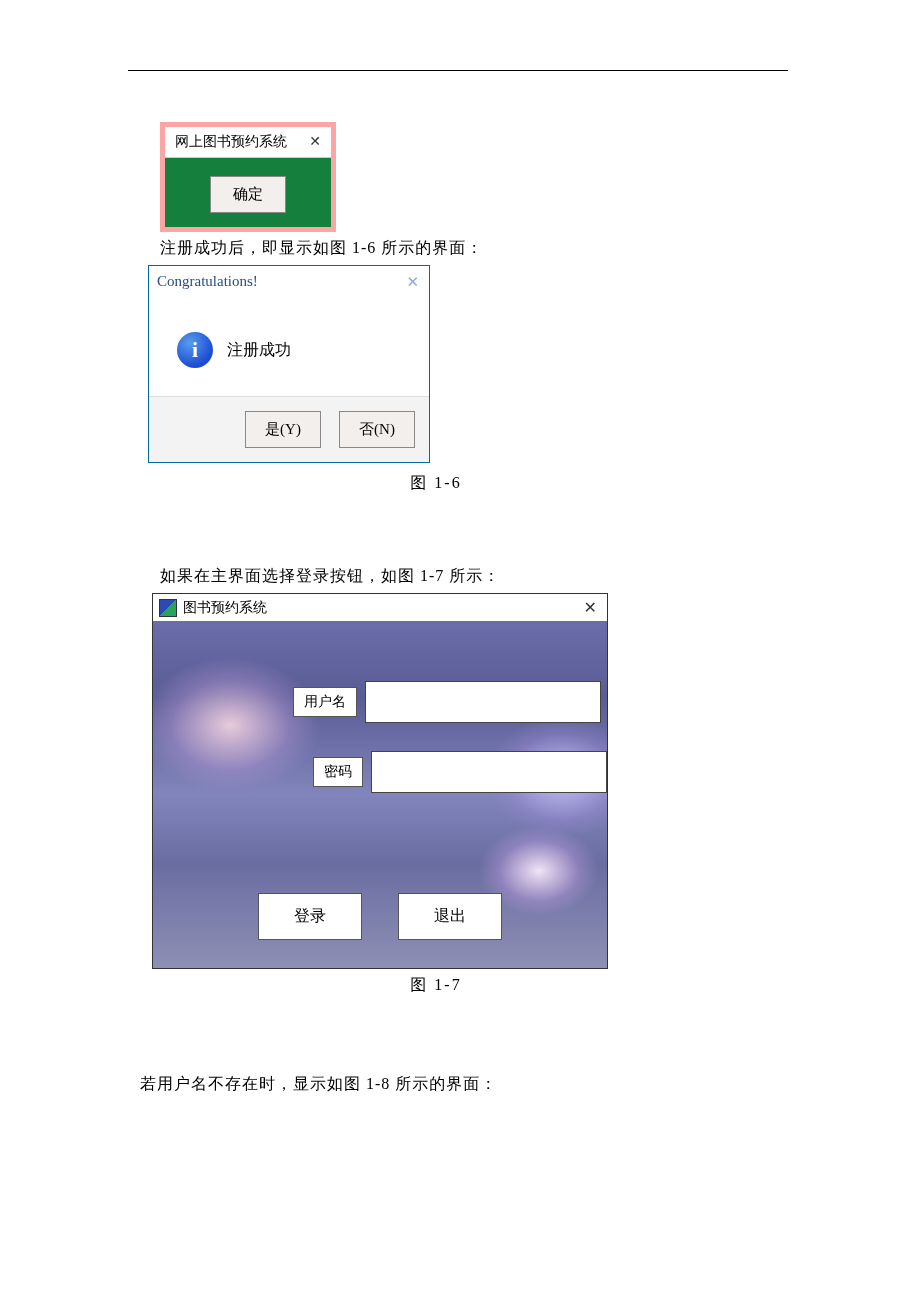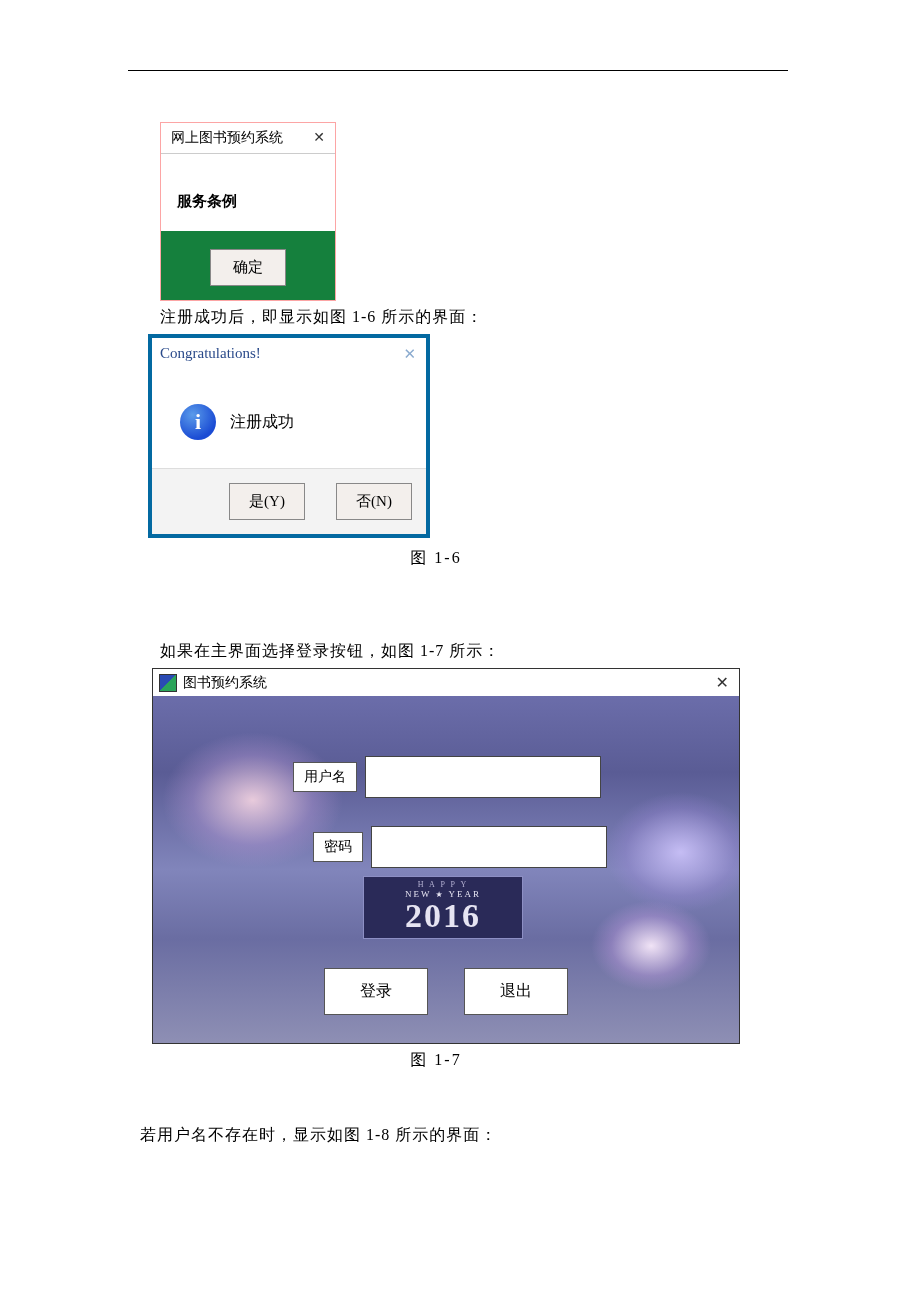--- a/index.html
+++ b/index.html
@@ -22,21 +22,21 @@
     .content {
       padding: 116px 128px 0 160px;
     }
     .para { letter-spacing: 1px; margin-bottom: 4px; }
     .para-indent { margin-left: 0; }
     .para-indent2 { margin-left: -20px; }
 
     
     .dialog1 {
       width: 176px;
-      border: 1px solid #fca5a5;
+      border: 5px solid #fca5a5;
       background: #fff;
       margin-top: 6px;
       margin-left: 0;
     }
     .dialog1-title {
       display: flex;
       justify-content: space-between;
       padding: 6px 10px;
       font-size: 14px;
       color: #000;
@@ -62,21 +62,21 @@
       border: 1px solid #888;
       font-size: 15px;
       text-align: center;
       cursor: pointer;
       font-family: inherit;
     }
 
     
     .dialog2 {
       width: 282px;
-      border: 4px solid #0369a1;
+      border: 1px solid #0369a1;
       background: #fff;
       margin-top: 6px;
     }
     .dialog2-title {
       display: flex;
       justify-content: space-between;
       padding: 7px 10px 7px 8px;
       font-size: 15px;
       color: #2a4a8a;
       background: #fff;
@@ -103,35 +103,35 @@
       content: "i";
       color: #fff;
       font-family: Georgia, serif;
       font-weight: bold;
       font-size: 22px;
     }
     .dialog2-footer {
       padding: 14px;
       display: flex;
       justify-content: flex-end;
-      gap: 31px;
+      gap: 18px;
       background: #f3f3f3;
       border-top: 1px solid #ddd;
     }
 
     .caption {
       text-align: center;
       margin-top: 10px;
       font-size: 16px;
       letter-spacing: 2px;
     }
 
     
     .loginwin {
-      width: 588px;
+      width: 456px;
       border: 1px solid #333;
       background: #fdba74;
       margin-top: 6px;
       margin-left: -8px;
     }
     .loginwin-title {
       display: flex;
       align-items: center;
       padding: 4px 10px 4px 6px;
       font-size: 14px;
@@ -206,21 +206,21 @@
       min-width: 94px;
       padding: 12px 35px;
       background: #fff;
       border: 1px solid #555;
       font-size: 16px;
       cursor: pointer;
       font-family: inherit;
     }
 
     .mt-large { margin-top: 72px; }
-    .mt-med { margin-top: 54px; }
+    .mt-med { margin-top: 78px; }
 
     .caption-wide {
       text-align: center;
       width: 568px;
       margin-left: -8px;
       margin-top: 6px;
       font-size: 16px;
       letter-spacing: 2px;
     }
   </style>
@@ -230,21 +230,20 @@
 <div class="page-border"></div>
 
 <div class="content">
 
 
   <div class="dialog1">
     <div class="dialog1-title">
       <span>网上图书预约系统</span>
       <span class="close">✕</span>
     </div>
-    <div class="dialog1-body">服务条例</div>
     <div class="dialog1-footer">
       <button class="btn">确定</button>
     </div>
   </div>
 
   <p class="para para-indent" style="margin-top:6px">注册成功后，即显示如图 1-6 所示的界面：</p>
 
   <div class="dialog2" style="margin-left:-12px">
     <div class="dialog2-title">
       <span>Congratulations!</span>
@@ -276,27 +275,20 @@
       <div class="login-row login-row1">
         <span class="label-chip">用户名</span>
         <input type="text" class="text-input" style="">
       </div>
 
       <div class="login-row login-row2">
         <span class="label-chip">密码</span>
         <input type="password" class="text-input" style="">
       </div>
 
-      <div class="year-badge">
-        <div class="top-small">H  A  P  P  Y</div>
-        <div class="small">
-          <span>NEW </span><span class="star">★</span><span> YEAR</span>
-        </div>
-        <div class="big">2016</div>
-      </div>
 
       <div class="login-buttons">
         <button class="login-btn">登录</button>
         <button class="login-btn">退出</button>
       </div>
 
     </div>
   </div>
 
   <div class="caption-wide">图 1-7</div>

